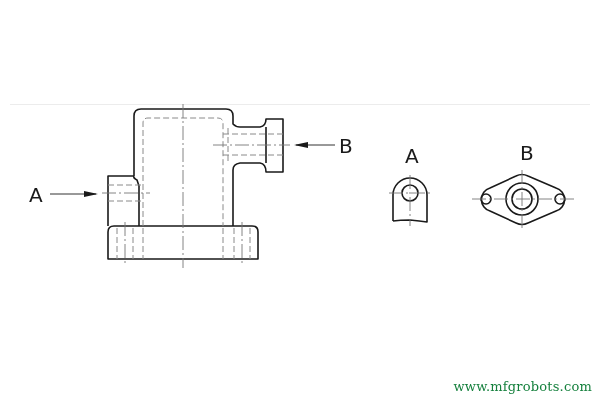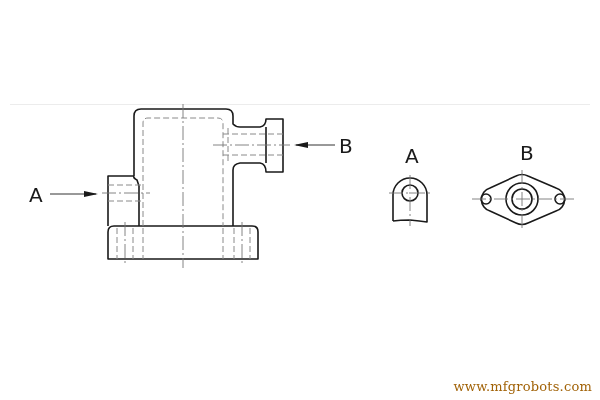--- a/index.html
+++ b/index.html
@@ -1,19 +1,19 @@
 <!DOCTYPE html>
 <html><head>
 <meta charset="utf-8">
 <style>
   html, body { margin:0; padding:0; background:#ffffff; }
   #canvas { position:relative; width:600px; height:400px; overflow:hidden; background:#ffffff; }
   svg { position:absolute; left:0; top:0; }
   .lbl { font-family:"DejaVu Sans", sans-serif; font-size:20px; fill:#1a1a1a; }
-  .wm { position:absolute; right:8px; bottom:6px; font-family:"DejaVu Serif", serif; font-size:13px; color:#a16207; letter-spacing:0.2px; }
+  .wm { position:absolute; right:8px; bottom:6px; font-family:"DejaVu Serif", serif; font-size:13px; color:#15803d; letter-spacing:0.2px; }
   .topline { position:absolute; left:10px; top:104px; width:580px; height:1px; background:#ececec; }
 </style>
 </head>
 <body>
 
 <div id="canvas">
   <div class="topline"></div>
 
   <svg width="600" height="400" viewBox="0 0 600 400">
     <defs>

